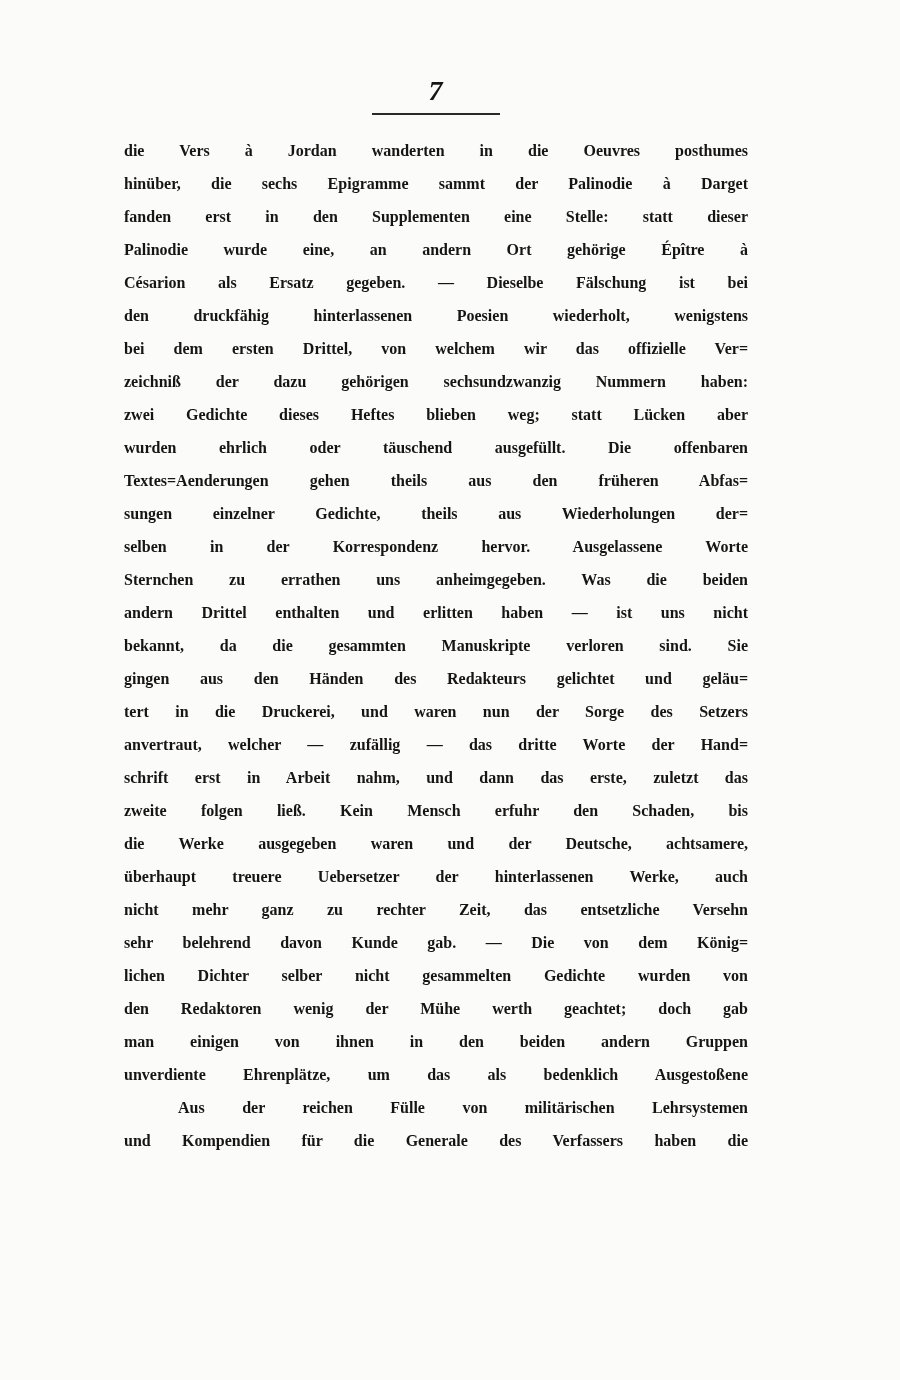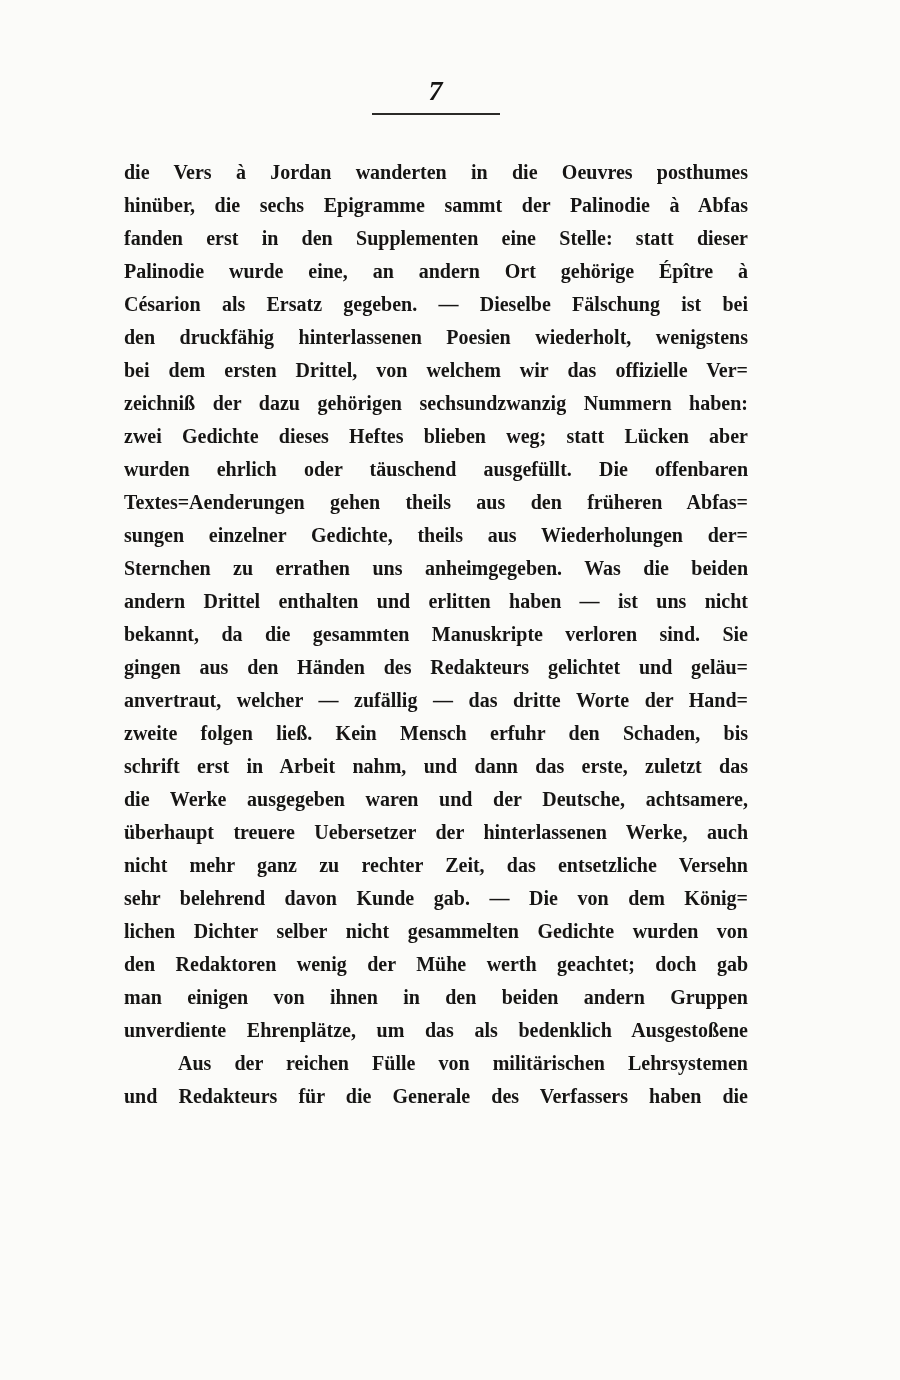--- a/index.html
+++ b/index.html
@@ -34,25 +34,24 @@
     width: 128px;
     height: 2px;
     background: #2b2a28;
     margin: 5px auto 0 auto;
   }
   .text-block {
     position: absolute;
     top: 134px;
     left: 124px;
     width: 624px;
-    font-size: 20px;
+    font-size: 16px;
     font-weight: bold;
     line-height: 33px;
     text-rendering: optimizeLegibility;
-    margin-top: 22px;
   }
   .line {
     text-align: justify;
     text-align-last: justify;
     white-space: normal;
     height: 33px;
     overflow: visible;
   }
   .line.flush {
     text-align-last: left;
@@ -64,42 +63,44 @@
 </head>
 <body>
 
 <div class="page">
   <header class="page-header">
     <div class="page-number">7</div>
     <div class="header-rule"></div>
   </header>
   <main class="text-block">
       <div class="line">die Vers à Jordan wanderten in die Oeuvres posthumes</div>
-      <div class="line">hinüber, die sechs Epigramme sammt der Palinodie à Abfas</div>
+      <div class="line">hinüber, die sechs Epigramme sammt der Palinodie à Darget</div>
       <div class="line">fanden erst in den Supplementen eine Stelle: statt dieser</div>
       <div class="line">Palinodie wurde eine, an andern Ort gehörige Épître à</div>
       <div class="line">Césarion als Ersatz gegeben. — Dieselbe Fälschung ist bei</div>
       <div class="line">den druckfähig hinterlassenen Poesien wiederholt, wenigstens</div>
       <div class="line">bei dem ersten Drittel, von welchem wir das offizielle Ver=</div>
       <div class="line">zeichniß der dazu gehörigen sechsundzwanzig Nummern haben:</div>
       <div class="line">zwei Gedichte dieses Heftes blieben weg; statt Lücken aber</div>
       <div class="line">wurden ehrlich oder täuschend ausgefüllt. Die offenbaren</div>
       <div class="line">Textes=Aenderungen gehen theils aus den früheren Abfas=</div>
       <div class="line">sungen einzelner Gedichte, theils aus Wiederholungen der=</div>
+      <div class="line">selben in der Korrespondenz hervor. Ausgelassene Worte</div>
       <div class="line">Sternchen zu errathen uns anheimgegeben. Was die beiden</div>
       <div class="line">andern Drittel enthalten und erlitten haben — ist uns nicht</div>
       <div class="line">bekannt, da die gesammten Manuskripte verloren sind. Sie</div>
       <div class="line">gingen aus den Händen des Redakteurs gelichtet und geläu=</div>
+      <div class="line">tert in die Druckerei, und waren nun der Sorge des Setzers</div>
       <div class="line">anvertraut, welcher — zufällig — das dritte Worte der Hand=</div>
+      <div class="line">schrift erst in Arbeit nahm, und dann das erste, zuletzt das</div>
       <div class="line">zweite folgen ließ. Kein Mensch erfuhr den Schaden, bis</div>
-      <div class="line">schrift erst in Arbeit nahm, und dann das erste, zuletzt das</div>
       <div class="line">die Werke ausgegeben waren und der Deutsche, achtsamere,</div>
       <div class="line">überhaupt treuere Uebersetzer der hinterlassenen Werke, auch</div>
       <div class="line">nicht mehr ganz zu rechter Zeit, das entsetzliche Versehn</div>
       <div class="line">sehr belehrend davon Kunde gab. — Die von dem König=</div>
       <div class="line">lichen Dichter selber nicht gesammelten Gedichte wurden von</div>
       <div class="line">den Redaktoren wenig der Mühe werth geachtet; doch gab</div>
       <div class="line">man einigen von ihnen in den beiden andern Gruppen</div>
       <div class="line">unverdiente Ehrenplätze, um das als bedenklich Ausgestoßene</div>
       <div class="line indent">Aus der reichen Fülle von militärischen Lehrsystemen</div>
-      <div class="line">und Redakteurs für die Generale des Verfassers haben die</div>
+      <div class="line">und Kompendien für die Generale des Verfassers haben die</div>
     </main>
 </div>
 
 </body></html>

